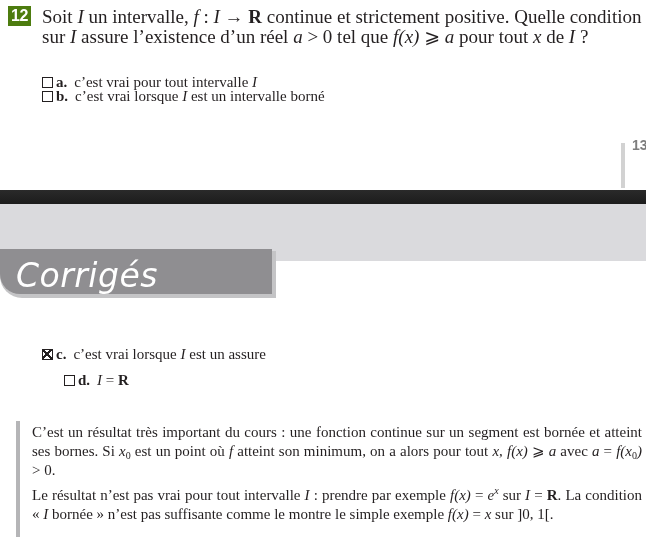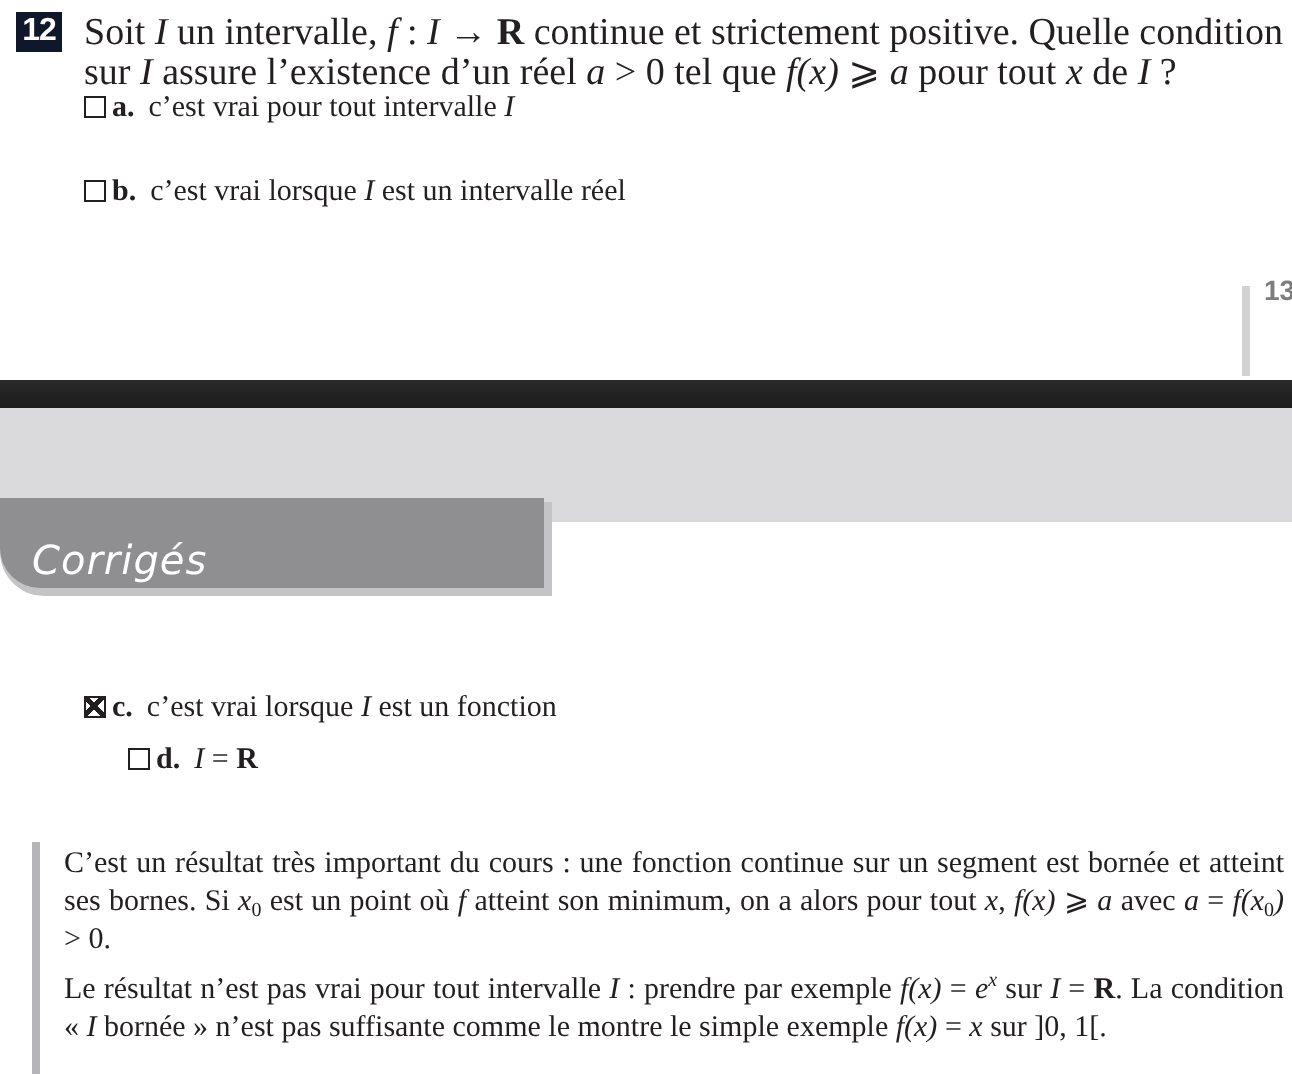--- a/index.html
+++ b/index.html
@@ -1,21 +1,21 @@
 <!DOCTYPE html>
 <html><head>
   <meta charset="utf-8">
   <style>
     * { margin: 0; padding: 0; box-sizing: border-box; }
     html, body { width: 646px; height: 537px; overflow: hidden; background: #ffffff; }
     body { position: relative; font-family: "Liberation Serif", "DejaVu Serif", serif; color: #231f20; font-size: 15px; }
 
     .qnum {
       position: absolute; left: 8px; top: 6px; width: 23px; height: 20px;
-      background: #0f172a; color: #ffffff;
+      background: #4d7c0f; color: #ffffff;
       font-family: "Liberation Sans", "DejaVu Sans", sans-serif; font-weight: bold;
       font-size: 16px; line-height: 20px; text-align: center; letter-spacing: -0.5px;
     }
     .question {
       position: absolute; left: 42px; top: 7px; width: 600px;
       font-size: 19px; line-height: 20px;
     }
     .opt {
       position: absolute; left: 42px; font-size: 15px; line-height: 20px; white-space: nowrap;
     }
@@ -37,58 +37,58 @@
     }
 
     .dark-band { position: absolute; left: 0; top: 190px; width: 646px; height: 14px; background: linear-gradient(#2a2a2a, #1c1c1c); }
     .light-band { position: absolute; left: 0; top: 204px; width: 646px; height: 57px; background: #dadadd; }
     .corr-shadow { position: absolute; left: 0; top: 251px; width: 276px; height: 47px; background: #c4c4c6; border-bottom-left-radius: 22px; }
     .corr-title-bar {
       position: absolute; left: 0; top: 249px; width: 272px; height: 45px; background: #8f8e91;
       border-bottom-left-radius: 20px;
     }
     .corr-title {
-      position: absolute; left: 16px; top: 268px;
-      font-family: "DejaVu Sans", sans-serif; font-style: italic; font-size: 20px; color: #ffffff; letter-spacing: 0.5px;
+      position: absolute; left: 16px; top: 256px;
+      font-family: "DejaVu Sans", sans-serif; font-style: italic; font-size: 33px; color: #ffffff; letter-spacing: 0.5px;
     }
 
     .answer-bar { position: absolute; left: 16px; top: 421px; width: 4px; height: 116px; background: #b5b5b7; }
     .answer {
       position: absolute; left: 32px; top: 413px; width: 610px; font-size: 15px; line-height: 19px; text-align: justify; margin-top: 10px;
     }
     .answer p { margin-bottom: 6px; }
     sub { font-size: 10px; vertical-align: -3px; line-height: 0; }
     sup { font-size: 10px; vertical-align: 6px; line-height: 0; }
   </style>
 </head>
 <body>
 
 <div class="qnum">12</div>
 
 <div class="question"><span>Soit </span><i>I</i><span> un intervalle, </span><i>f</i><span> : </span><i>I</i><span> → </span><b class="R">R</b><span> continue et strictement positive. Quelle condition sur </span><i>I</i><span> assure l’existence d’un réel </span><i>a</i><span> &gt; 0 tel que </span><i>f(x)</i><span> ⩾ </span><i>a</i><span> pour tout </span><i>x</i><span> de </span><i>I</i><span> ?</span></div>
 
-<div class="opt" style="top:44px;">
+<div class="opt" style="top:72px;">
   <span class="box"></span><span class="letter">a.</span><span>c’est vrai pour tout intervalle </span><i>I</i>
 </div>
 
 <div class="opt" style="top:86px;">
-  <span class="box"></span><span class="letter">b.</span><span>c’est vrai lorsque </span><i>I</i><span> est un intervalle réel</span>
+  <span class="box"></span><span class="letter">b.</span><span>c’est vrai lorsque </span><i>I</i><span> est un intervalle borné</span>
 </div>
 
 <div class="page-rule"></div>
 <div class="page-num">13</div>
 
 <div class="dark-band"></div>
 <div class="light-band"></div>
 <div class="corr-shadow"></div>
 <div class="corr-title-bar"></div>
 <div class="corr-title">Corrigés</div>
 
 <div class="opt" style="top:344px;">
-  <span class="box checked"></span><span class="letter">c.</span><span>c’est vrai lorsque </span><i>I</i><span> est un fonction</span>
+  <span class="box checked"></span><span class="letter">c.</span><span>c’est vrai lorsque </span><i>I</i><span> est un assure</span>
 </div>
 
 <div class="opt" style="top:370px;margin-left:22px;">
   <span class="box"></span><span class="letter">d.</span><i>I</i><span> = </span><b class="R">R</b>
 </div>
 
 <div class="answer-bar"></div>
 
 <div class="answer">
   <p><span>C’est un résultat très important du cours : une fonction continue sur un segment est bornée et atteint ses bornes. Si </span><i>x</i><sub>0</sub><span> est un point où </span><i>f</i><span> atteint son minimum, on a alors pour tout </span><i>x</i><span>, </span><i>f(x)</i><span> ⩾ </span><i>a</i><span> avec </span><i>a</i><span> = </span><i>f(x</i><sub>0</sub><i>)</i><span> &gt; 0.</span></p>

